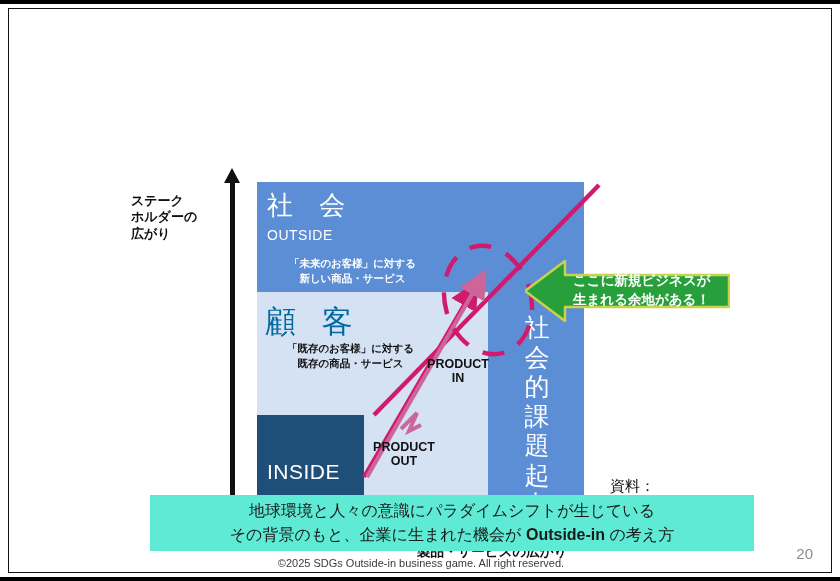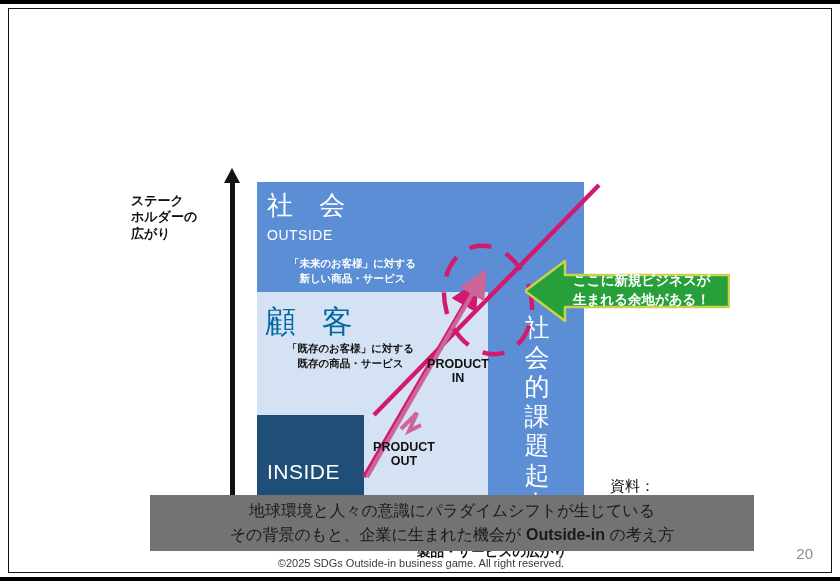--- a/index.html
+++ b/index.html
@@ -419,21 +419,21 @@
     line-height: 1.45;
   }
 
   
   .summary {
     position: absolute;
     left: 141px;
     top: 486px;
     width: 604px;
     height: 56px;
-    background: #737373;
+    background: #5eead4;
     display: flex;
     flex-direction: column;
     align-items: center;
     justify-content: center;
   }
   .summary-line {
     font-size: 16px;
     color: #1a1a1a;
     line-height: 1.5;
     white-space: nowrap;

